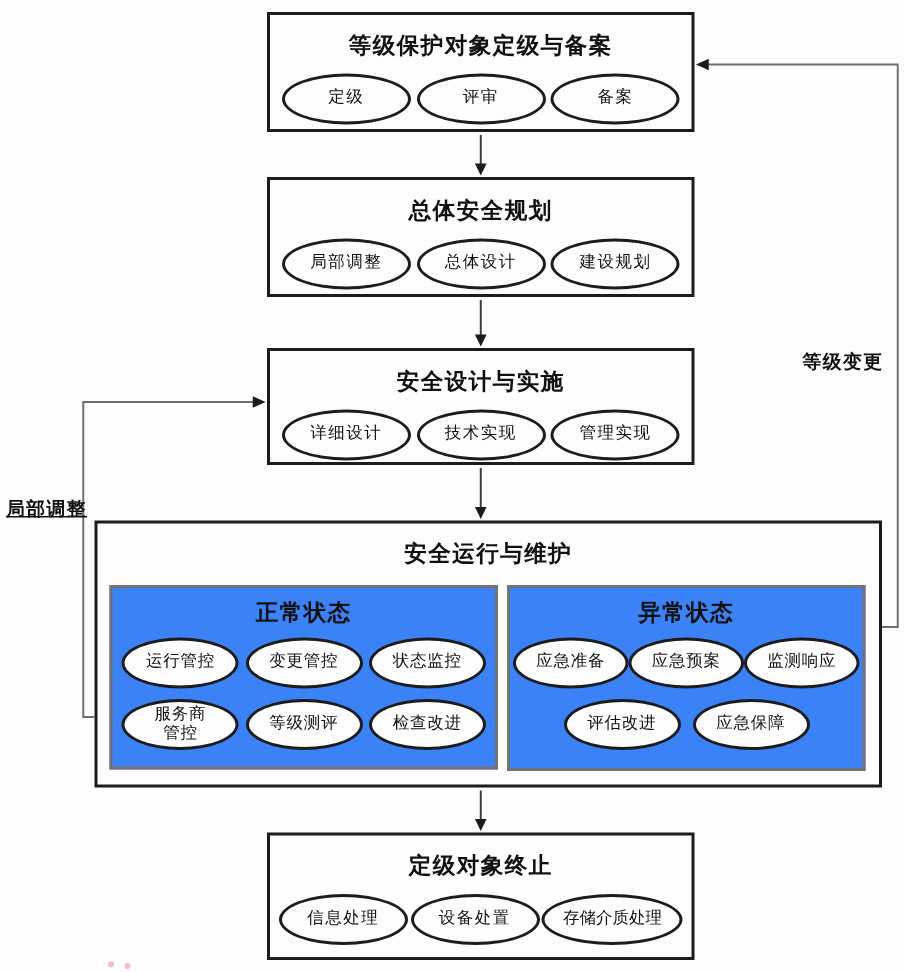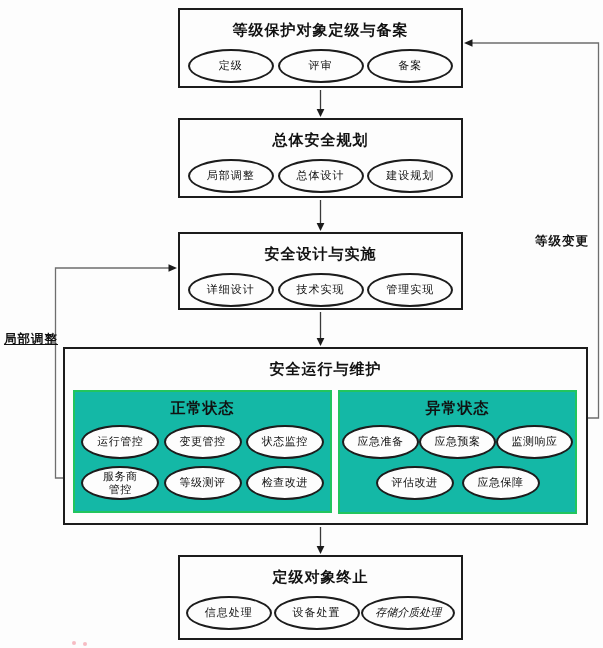--- a/index.html
+++ b/index.html
@@ -18,27 +18,27 @@
   .ellipse-row{
     display:flex;justify-content:space-evenly;align-items:flex-start;margin-top:9px;padding:0 4px;
   }
   .ellipse{
     box-sizing:border-box;display:flex;align-items:center;justify-content:center;
     border:2px solid #1c1c1c;border-radius:50%;background:#fdfdfd;
     width:86px;height:34px;font-size:11px;letter-spacing:1px;text-align:center;
     white-space:pre-line;line-height:1.2;
   }
   .group-box{
-    position:absolute;box-sizing:border-box;border:2px solid #22c55e;background:#14b8a6;
+    position:absolute;box-sizing:border-box;border:2px solid #737373;background:#3b82f6;
   }
   .group-box .stage-title{margin-top:7px;}
   .group-box .ellipse{width:78px;height:34px;letter-spacing:0.5px;}
   .group-box .ellipse-row{margin-top:7px;padding:0 2px;}
   .row-centered{justify-content:center;gap:8px;}
-  .ellipse.wide{width:94px;letter-spacing:0;font-style:italic;}
+  .ellipse.wide{width:94px;letter-spacing:0;}
   .side-label{
     position:absolute;font-weight:bold;font-size:12.5px;letter-spacing:1px;z-index:2;white-space:nowrap;
   }
   .watermark-dot{
     position:absolute;width:4px;height:4px;border-radius:50%;z-index:3;opacity:0.65;
   }
 </style>
 </head>
 <body>
 

